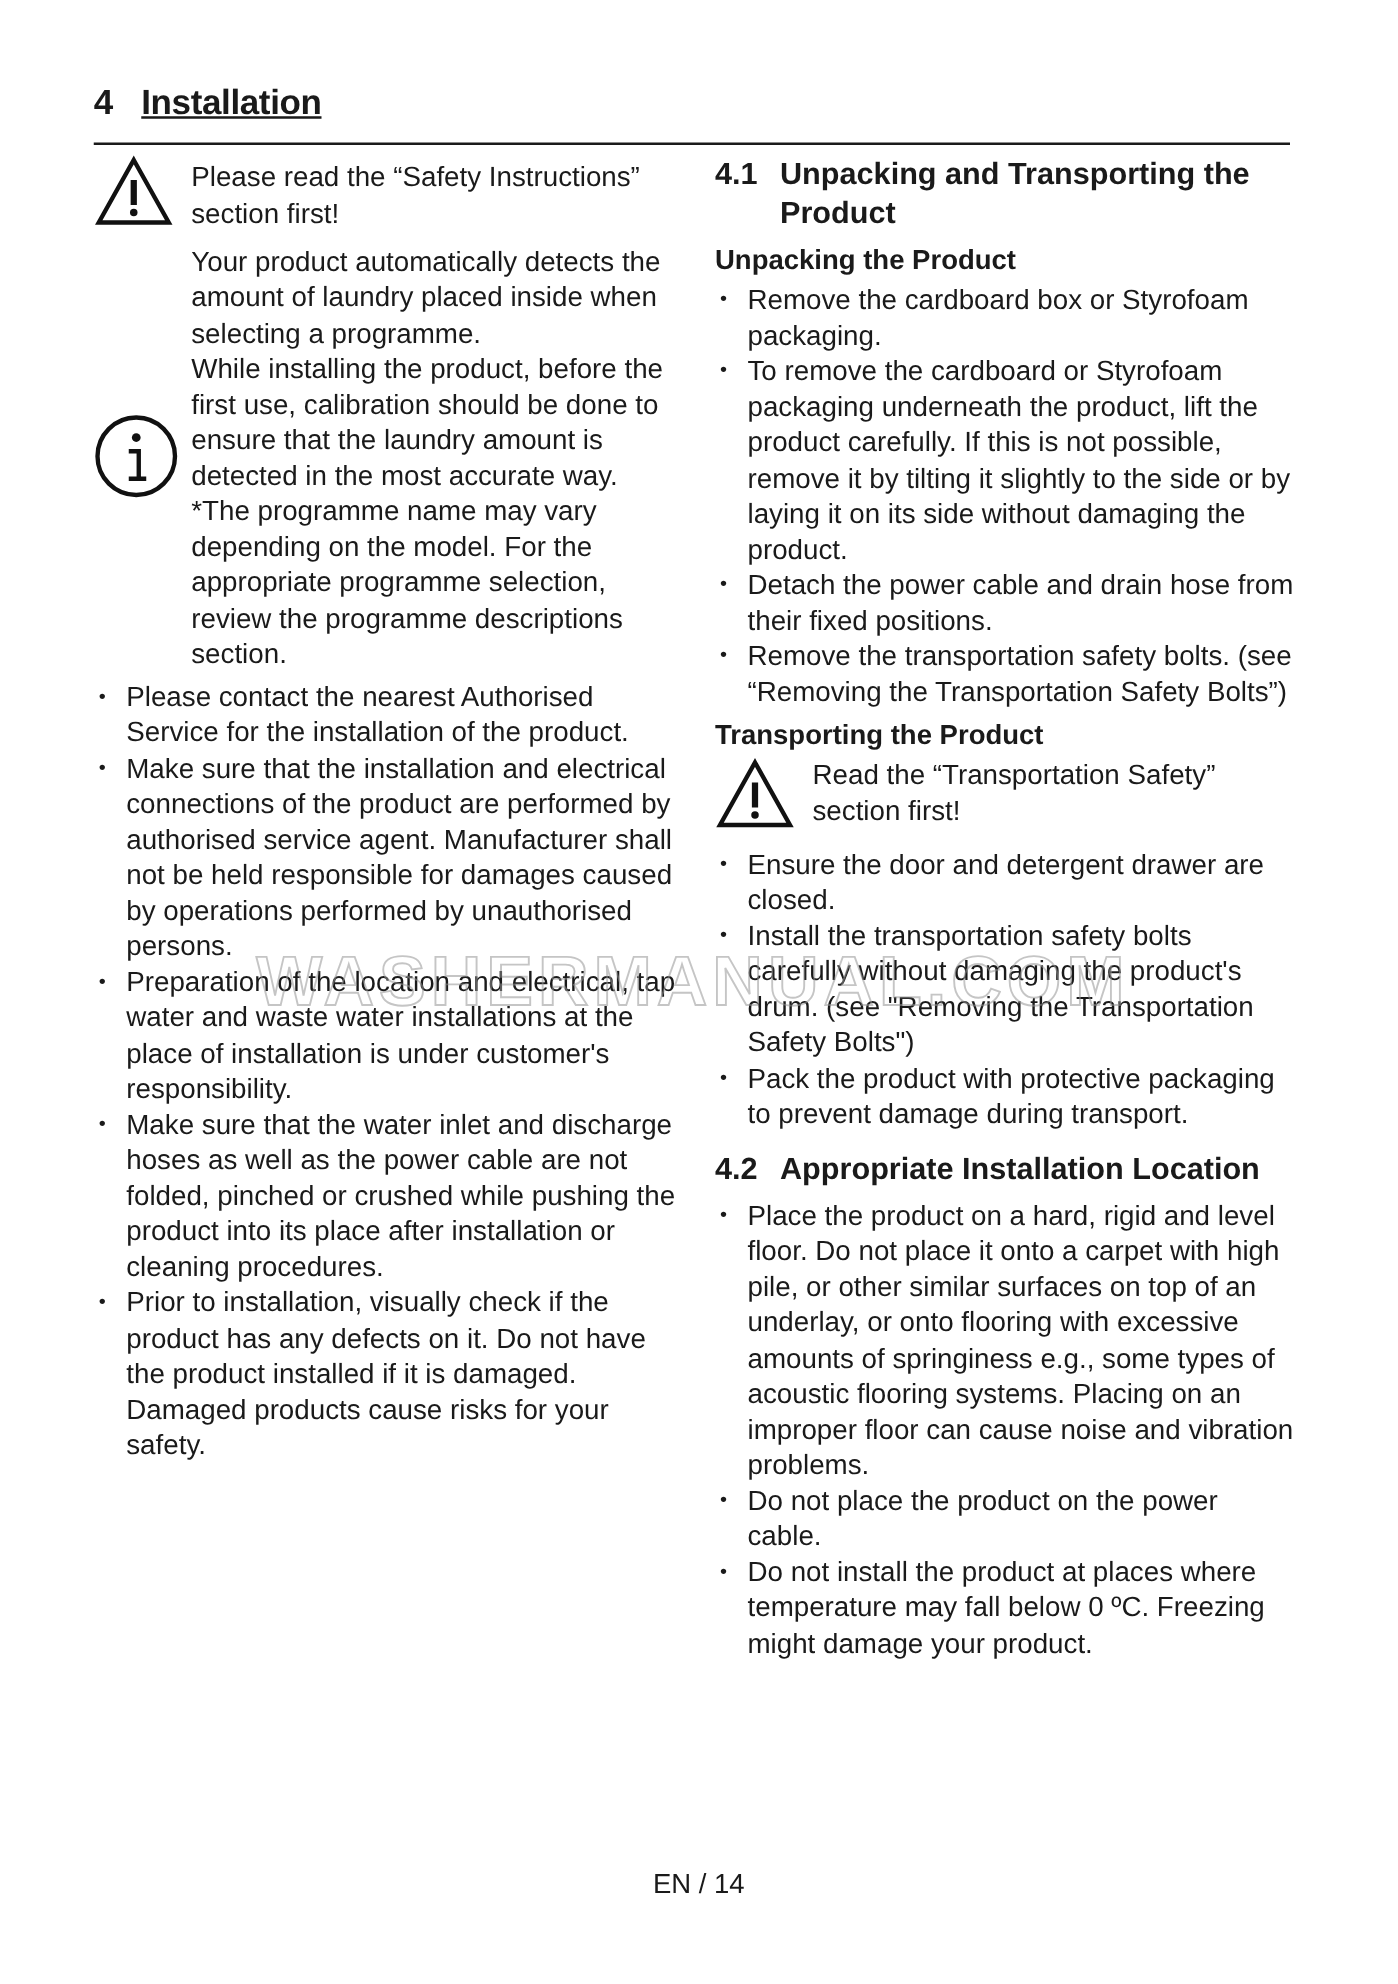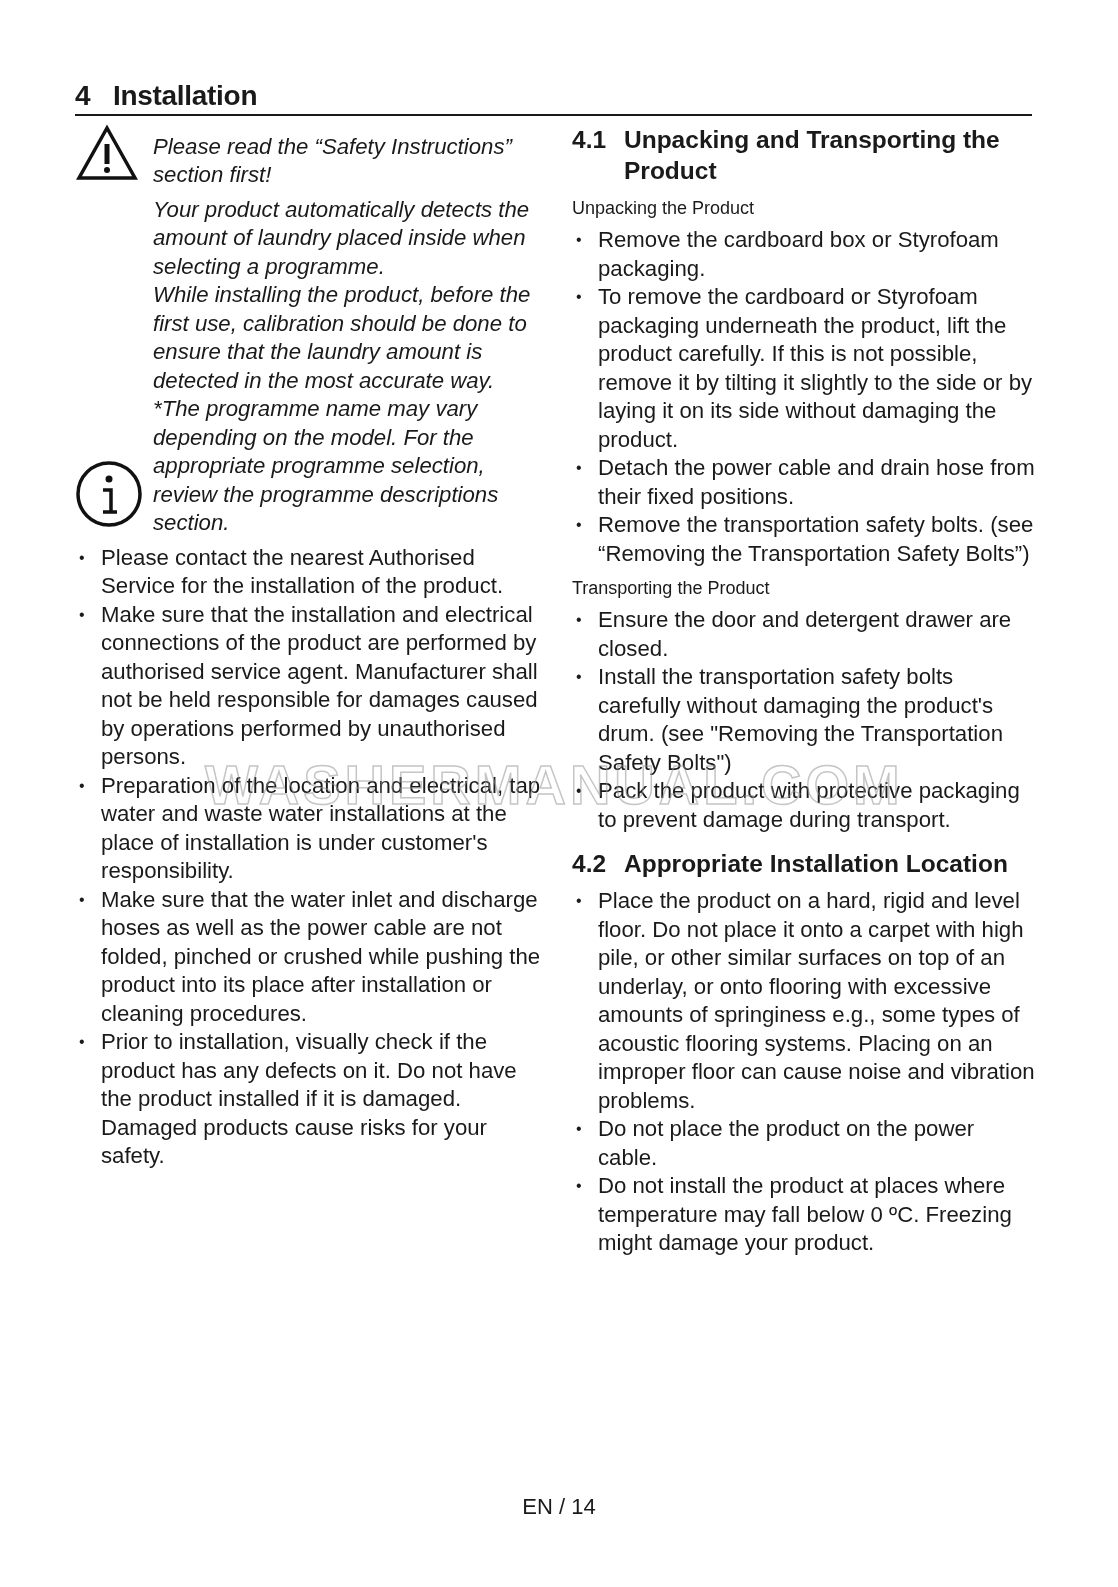--- a/index.html
+++ b/index.html
@@ -1,33 +1,33 @@
 <!DOCTYPE html>
 <html><head>
 <meta charset="utf-8">
 <style>
   html, body { margin:0; padding:0; background:#ffffff; }
   body { width:1118px; height:1587px; position:relative; overflow:hidden;
          font-family:"Liberation Sans", sans-serif; color:#1a1a1a; }
-  .page-title { position:absolute; left:75px; top:80px; font-size:28px; font-weight:bold; letter-spacing:-0.3px; }
+  .page-title { position:absolute; left:75px; top:66px; font-size:28px; font-weight:bold; letter-spacing:-0.3px;text-decoration:underline; }
   .page-title .num { display:inline-block; width:38px; }
   .rule { position:absolute; left:75px; top:114px; width:957px; height:1.5px; background:#1a1a1a; }
   .col { position:absolute; font-size:22.2px; line-height:28.5px; }
   .col-left { left:75px; top:124px; width:470px; }
   .col-right { left:572px; top:124px; width:470px; }
-  .note { display:flex; align-items:flex-end; margin-bottom:6px;font-style:italic; }
+  .note { display:flex; align-items:center; margin-bottom:6px; }
   .note .icon { width:78px; flex:0 0 78px; }
   .note .text { flex:1; }
   .note .text p { margin:0; }
   ul.bullets { list-style:none; margin:4px; padding:0; }
   ul.bullets li { position:relative; padding-left:22px; margin:0; }
   ul.bullets li::before { content:"•"; position:absolute; left:0; top:0; font-size:16px; }
   h2.section { font-size:24.5px; font-weight:bold; line-height:31px; margin:0 0 8px 0; display:flex; }
   h2.section .num { width:52px; flex:0 0 52px; }
-  h3.sub { font-size:18px; font-weight:normal; margin:6px 0 4px 0; line-height:28px; }
+  h3.sub { font-size:22px; font-weight:bold; margin:6px 0 4px 0; line-height:28px; }
   .tri-note { display:flex; align-items:flex-start; margin:4px 0 6px 0; }
   .tri-note .icon { width:78px; flex:0 0 78px; }
   .footer { position:absolute; left:0; width:1118px; top:1494px; text-align:center; font-size:22px; }
   .watermark { position:absolute; left:205px; top:752px; font-size:56px; font-weight:bold; letter-spacing:4px;
                color:transparent; -webkit-text-stroke:1.5px rgba(150,150,150,0.55); pointer-events:none; }
 </style>
 </head>
 <body>
 
 <div class="page-title">
@@ -77,20 +77,30 @@
     <span>Unpacking and Transporting the Product</span>
   </h2>
   <h3 class="sub">Unpacking the Product</h3>
   <ul class="bullets">
     <li>Remove the cardboard box or Styrofoam packaging.</li>
     <li>To remove the cardboard or Styrofoam packaging underneath the product, lift the product carefully. If this is not possible, remove it by tilting it slightly to the side or by laying it on its side without damaging the product.</li>
     <li>Detach the power cable and drain hose from their fixed positions.</li>
     <li>Remove the transportation safety bolts. (see “Removing the Transportation Safety Bolts”)</li>
   </ul>
   <h3 class="sub">Transporting the Product</h3>
+  <div class="tri-note">
+    <span class="icon">
+      <svg width="64" height="58" viewBox="0 0 64 58">
+          <path d="M32 4 L60 54 L4 54 Z" fill="none" stroke="#111" stroke-width="3.5"></path>
+          <rect x="29.5" y="20" width="5" height="20" fill="#111"></rect>
+          <circle cx="32" cy="46" r="3" fill="#111"></circle>
+        </svg>
+    </span>
+    <div class="text">Read the “Transportation Safety” section first!</div>
+  </div>
   <ul class="bullets">
     <li>Ensure the door and detergent drawer are closed.</li>
     <li>Install the transportation safety bolts carefully without damaging the product's drum. (see "Removing the Transportation Safety Bolts")</li>
     <li>Pack the product with protective packaging to prevent damage during transport.</li>
   </ul>
   <h2 class="section" style="margin-top:14px">
     <span class="num">4.2</span>
     <span>Appropriate Installation Location</span>
   </h2>
   <ul class="bullets">

